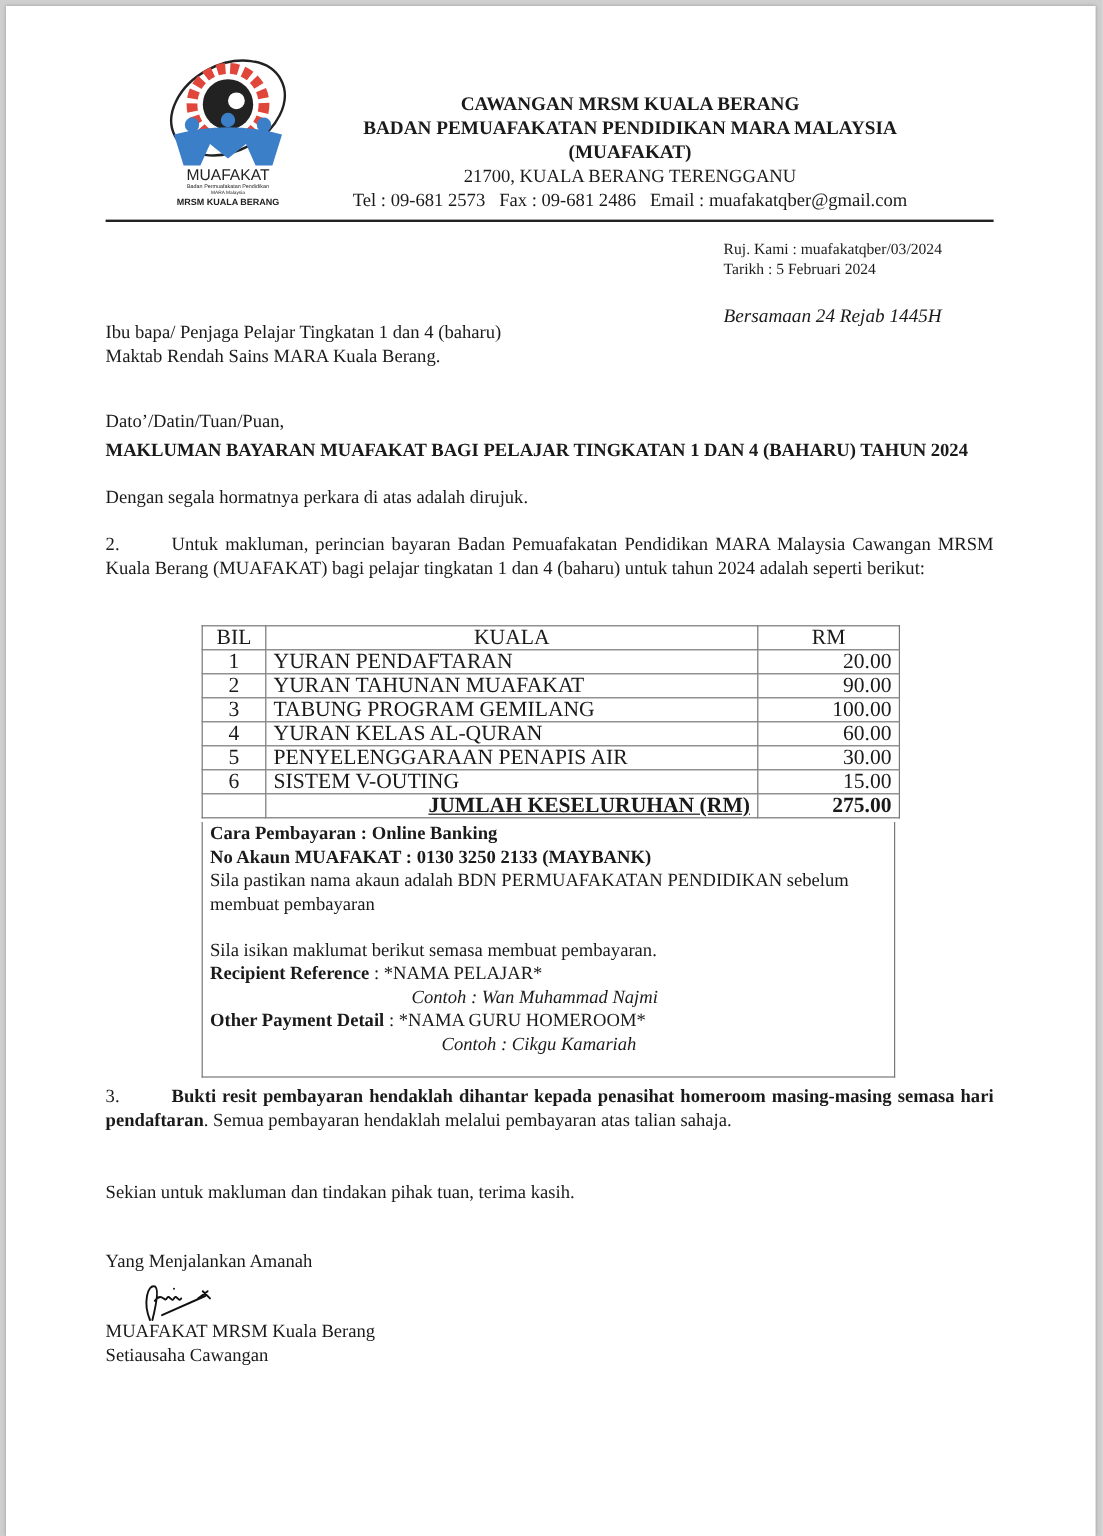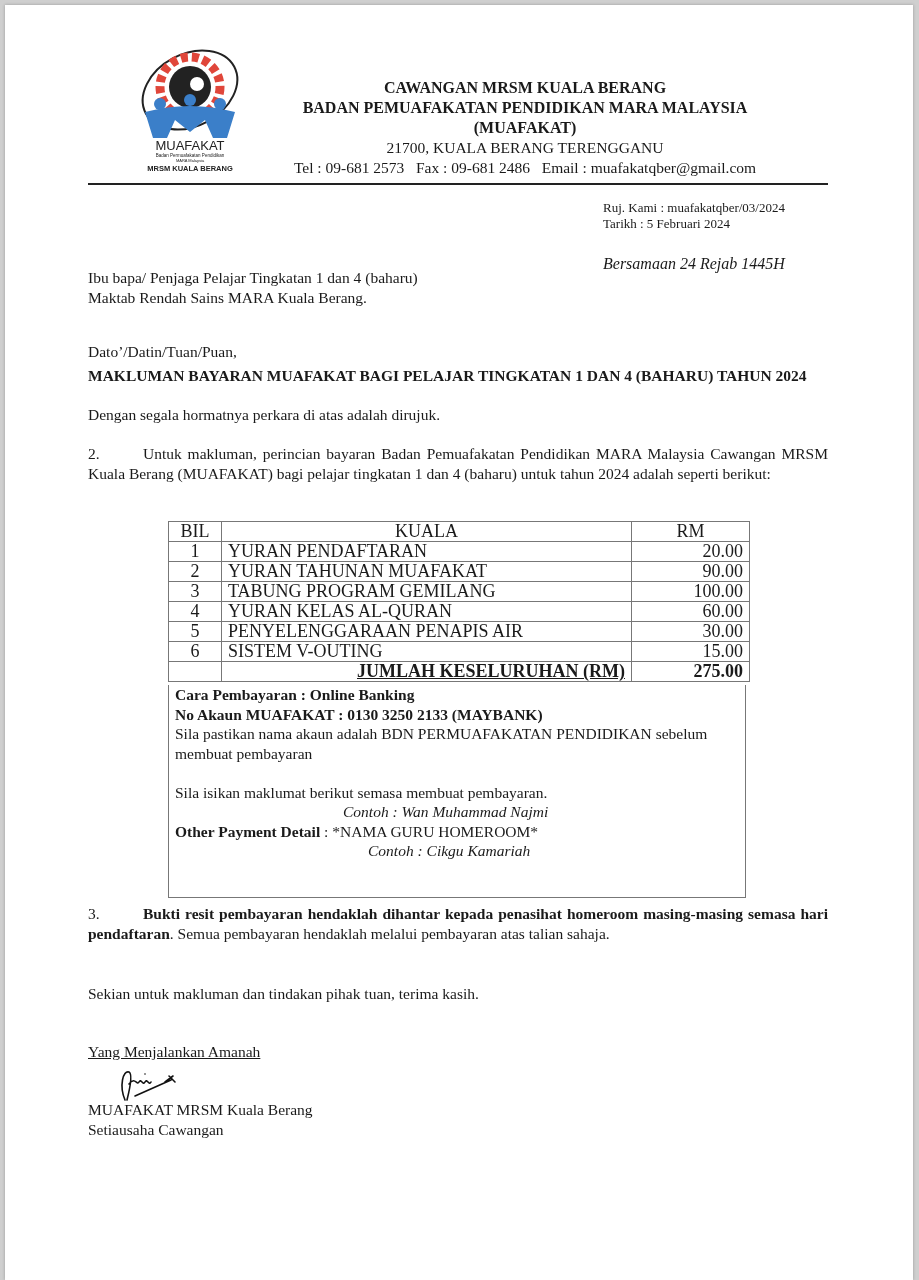--- a/index.html
+++ b/index.html
@@ -120,32 +120,33 @@
   </tr>
 </tbody>
   </table>
 
 <div class="payinfo">
   <div class="b">Cara Pembayaran : Online Banking</div>
   <div class="b">No Akaun MUAFAKAT : 0130 3250 2133 (MAYBANK)</div>
   <div class="i">Sila pastikan nama akaun adalah BDN PERMUAFAKATAN PENDIDIKAN sebelum membuat pembayaran</div>
   <div style="height:19.5px;"></div>
   <div>Sila isikan maklumat berikut semasa membuat pembayaran.</div>
+  <div><span class="b">Recipient Reference</span><span> : *NAMA PELAJAR*</span></div>
   <div class="ex1">Contoh : Wan Muhammad Najmi</div>
   <div><span class="b">Other Payment Detail</span><span> : *NAMA GURU HOMEROOM*</span></div>
   <div class="ex2">Contoh : Cikgu Kamariah</div>
 </div>
 
 <div class="abs p just" style="top:904px;">
   <span class="num">3.</span><b>Bukti resit pembayaran hendaklah dihantar kepada penasihat homeroom masing-masing semasa hari pendaftaran</b><span>. Semua pembayaran hendaklah melalui pembayaran atas talian sahaja.</span>
 </div>
 
 <div class="abs p" style="top:984px;">Sekian untuk makluman dan tindakan pihak tuan, terima kasih.</div>
 
-<div class="abs p" style="top:1042px;text-decoration:underline;">Yang Menjalankan Amanah</div>
+<div class="abs p" style="top:1042px;">Yang Menjalankan Amanah</div>
 
 <svg class="abs sig" viewBox="0 0 80 40">
   <path d="M10 34 C4 20 8 4 14 6 C18 8 14 26 12 34 M14 18 C20 10 22 20 24 16 C26 12 28 20 30 16 C32 12 34 20 36 16 M20 30 L56 14 M50 16 L58 10 M54 10 L60 16" fill="none" stroke="#111" stroke-width="1.6" stroke-linecap="round"></path>
   <circle cx="30" cy="8" r="0.8" fill="#111"></circle>
 </svg>
 
 <div class="abs p" style="top:1100px;">
   <div>MUAFAKAT MRSM Kuala Berang</div>
   <div>Setiausaha Cawangan</div>
 </div>

